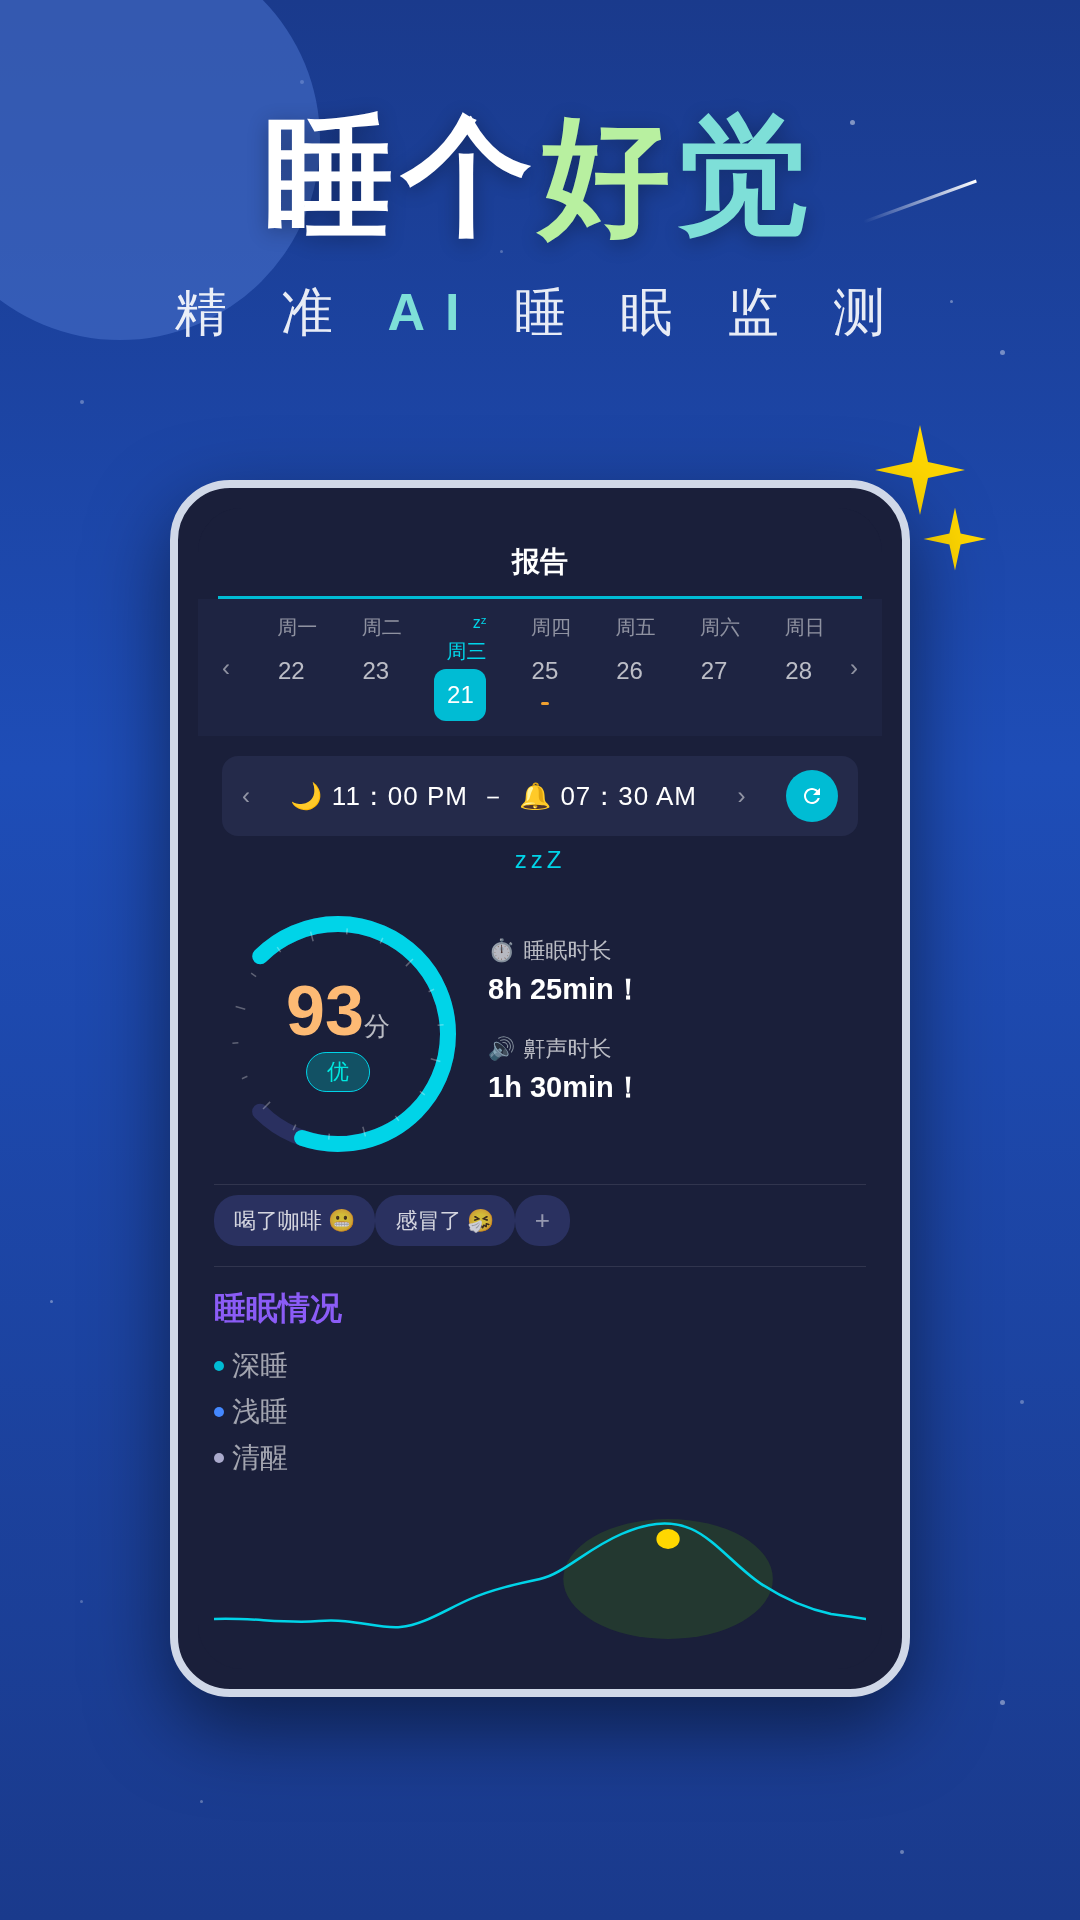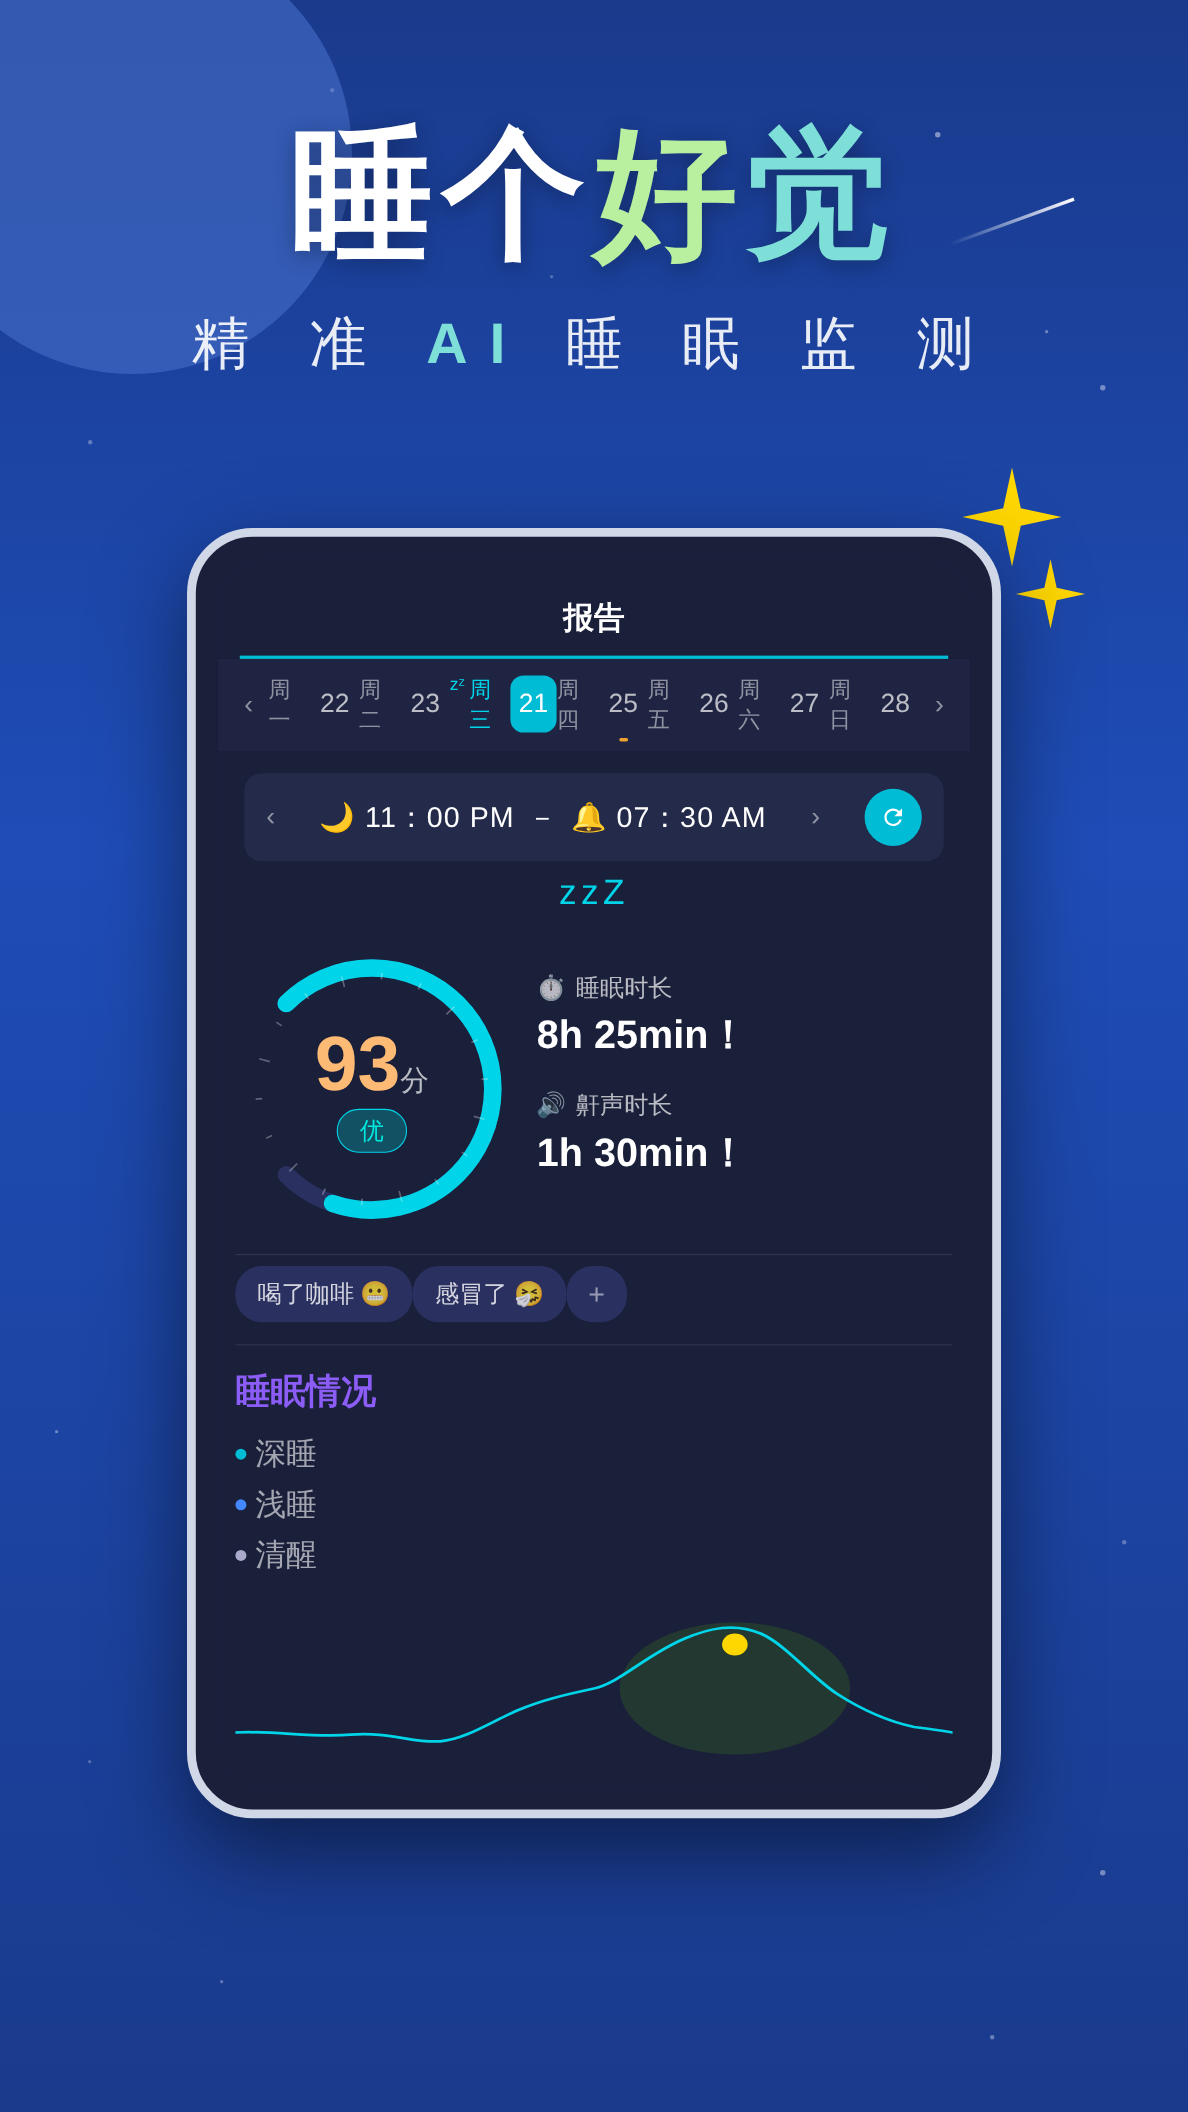--- a/index.html
+++ b/index.html
@@ -154,22 +154,22 @@
       font-size: 24px;
       cursor: pointer;
     }
     .week-days {
       flex: 1;
       display: flex;
       justify-content: space-around;
     }
     .day-item {
       display: flex;
-      flex-direction: row;
-      align-items: flex-start;
+      flex-direction: column;
+      align-items: flex-end;
       gap: 4px;
       cursor: pointer;
       min-width: 62px;
     }
     .day-name {
       font-size: 20px;
       color: rgba(255,255,255,0.5);
     }
     .day-num {
       font-size: 24px;
@@ -225,21 +225,21 @@
       border-radius: 50%;
       display: flex;
       align-items: center;
       justify-content: center;
       font-size: 24px;
       color: white;
       cursor: pointer;
     }
     .zzz-sleep {
       text-align: center;
-      font-size: 32px;
+      font-size: 24px;
       color: #00d4e8;
       margin: 4px 0 10px;
       letter-spacing: 4px;
     }
 
     
     .score-section {
       display: flex;
       align-items: center;
       padding: 20px 20px 20px 10px;
@@ -295,21 +295,21 @@
     }
     .stat-label {
       font-size: 22px;
       color: rgba(255,255,255,0.7);
       display: flex;
       align-items: center;
       gap: 8px;
       margin-bottom: 4px;
     }
     .stat-value {
-      font-size: 36px;
+      font-size: 29px;
       font-weight: 700;
       color: white;
     }
 
     
     .tags-row {
       display: flex;
       gap: 0;
       padding: 10px 16px 20px;
       flex-wrap: wrap;

